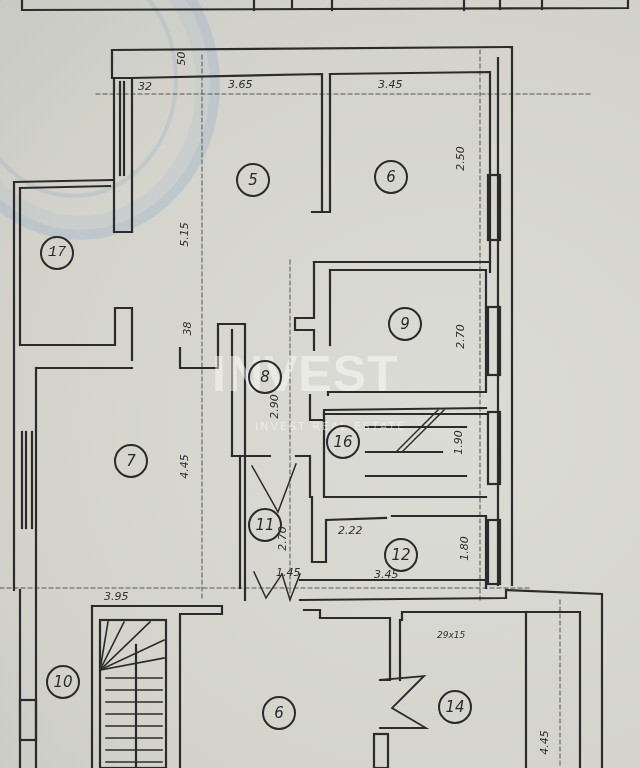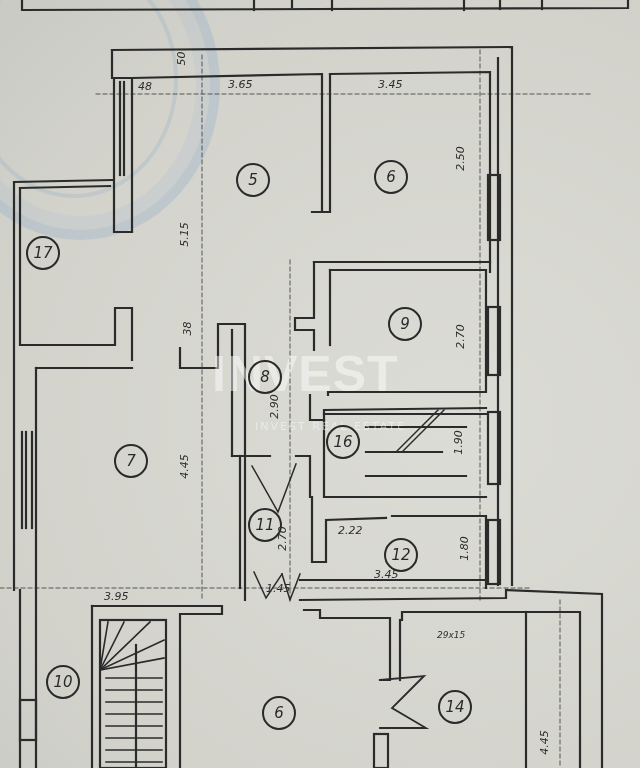--- a/index.html
+++ b/index.html
@@ -170,33 +170,33 @@
 <div class="room-num" style="left:374px;top:160px;">6</div>
 <div class="room-num" style="left:114px;top:444px;">7</div>
 <div class="room-num" style="left:248px;top:360px;">8</div>
 <div class="room-num" style="left:388px;top:307px;">9</div>
 <div class="room-num" style="left:46px;top:665px;">10</div>
 <div class="room-num" style="left:248px;top:508px;">11</div>
 <div class="room-num" style="left:384px;top:538px;">12</div>
 <div class="room-num" style="left:262px;top:696px;">6</div>
 <div class="room-num" style="left:438px;top:690px;">14</div>
 <div class="room-num" style="left:326px;top:425px;">16</div>
-<div class="room-num" style="left:26px;top:236px;">17</div>
-
-<div class="dim" style="left:138px;top:80px;">48</div>
+<div class="room-num" style="left:40px;top:236px;font-family:Liberation Mono, monospace;">17</div>
+
+<div class="dim" style="left:138px;top:80px;">32</div>
 <div class="dim rot" style="left:174px;top:52px;">50</div>
 <div class="dim" style="left:228px;top:78px;">3.65</div>
 <div class="dim" style="left:378px;top:78px;">3.45</div>
 <div class="dim rot" style="left:448px;top:152px;">2.50</div>
 <div class="dim rot" style="left:172px;top:228px;">5.15</div>
 <div class="dim rot" style="left:180px;top:322px;">38</div>
 <div class="dim rot" style="left:448px;top:330px;">2.70</div>
 <div class="dim rot" style="left:262px;top:400px;">2.90</div>
 <div class="dim rot" style="left:446px;top:436px;">1.90</div>
 <div class="dim rot" style="left:172px;top:460px;">4.45</div>
 <div class="dim" style="left:104px;top:566px;margin-top:24px;">3.95</div>
 <div class="dim rot" style="left:270px;top:532px;">2.70</div>
-<div class="dim" style="left:266px;top:566px;margin-top:16px;">1.45</div>
+<div class="dim" style="left:276px;top:566px;">1.45</div>
 <div class="dim" style="left:338px;top:524px;">2.22</div>
 <div class="dim" style="left:374px;top:568px;">3.45</div>
 <div class="dim rot" style="left:452px;top:542px;">1.80</div>
 <div class="dim" style="left:392px;top:630px;font-size:9px;margin-left:45px;">29x15</div>
 <div class="dim rot" style="left:532px;top:736px;">4.45</div>
 
 </body></html>

